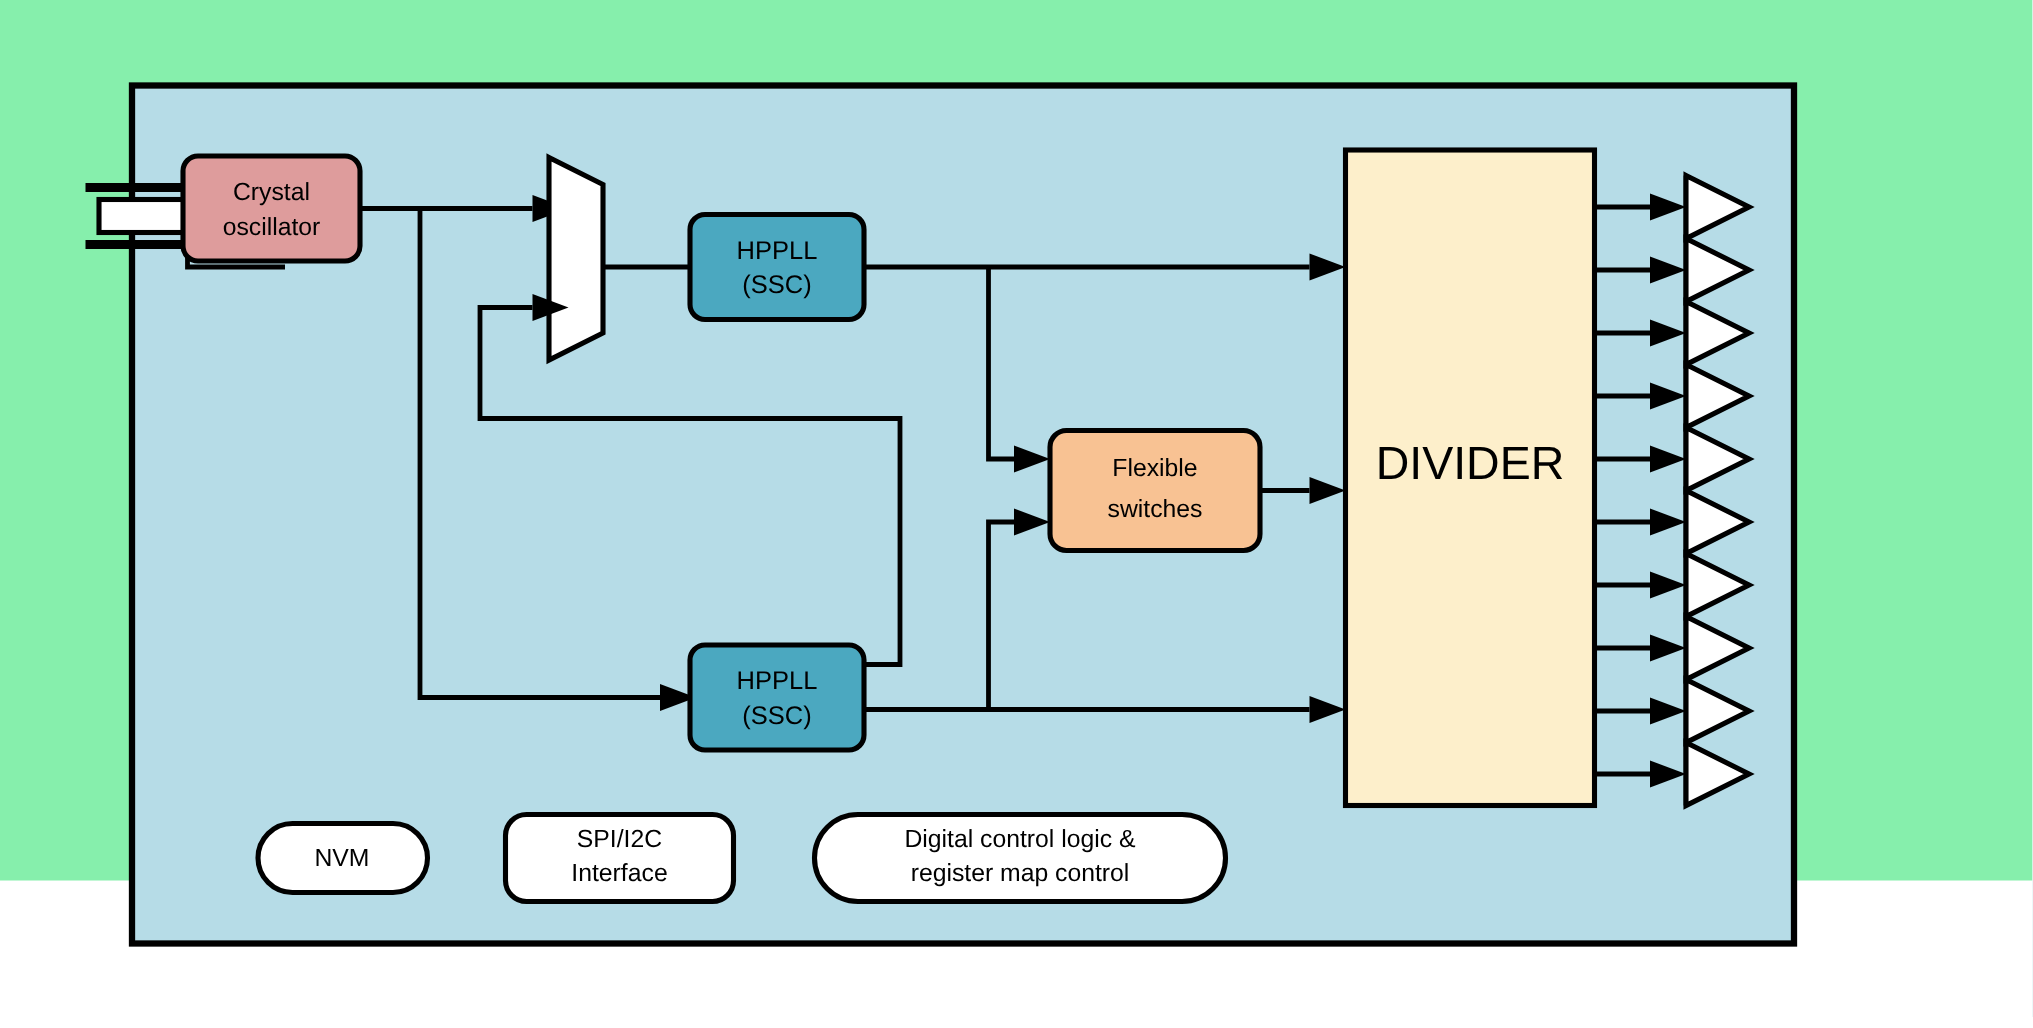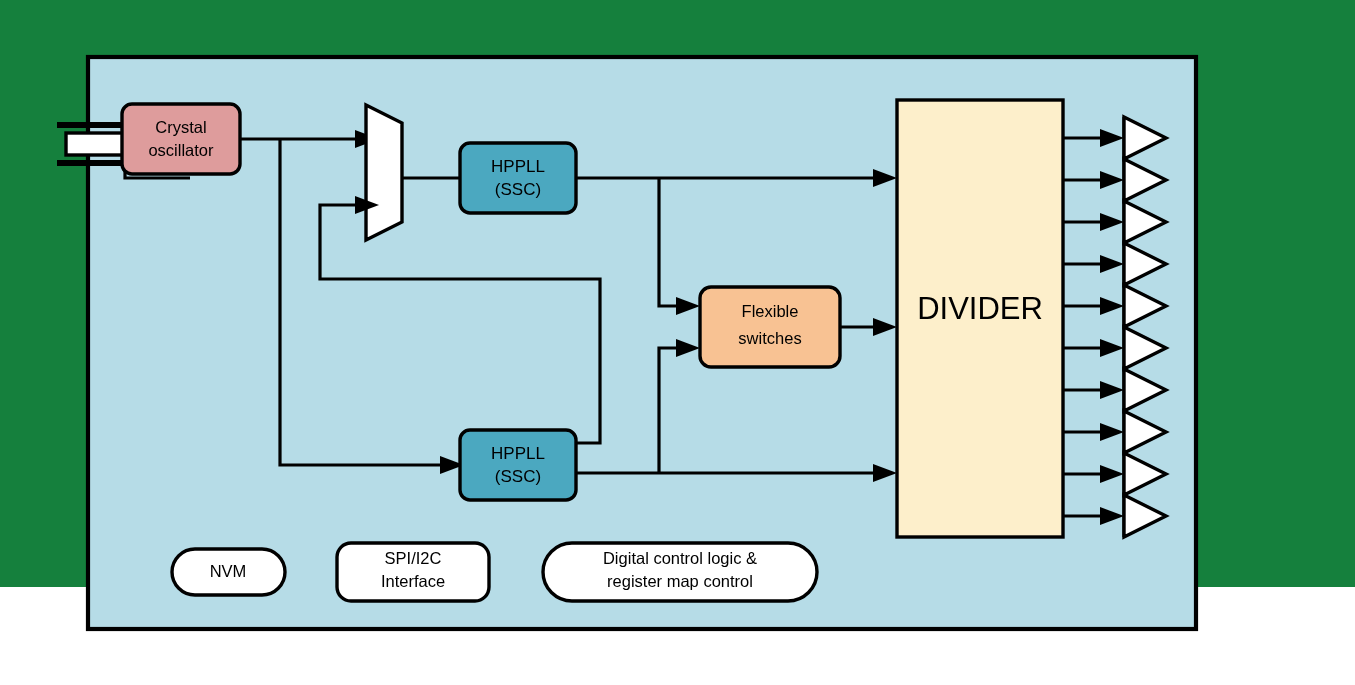--- a/index.html
+++ b/index.html
@@ -11,21 +11,21 @@
   body {
     width: 1355px;
     height: 685px;
     font-family: "Liberation Sans", sans-serif;
     overflow: hidden;
   }
   #canvas {
     position: relative;
     width: 1355px;
     height: 587px;
-    background: #15803d;
+    background: #86efac;
   }
   #diagram-svg {
     display: block;
     width: 1355px;
     height: 685px;
   }
   .blk-label {
     font-family: "Liberation Sans", sans-serif;
     fill: #000000;
     text-anchor: middle;

